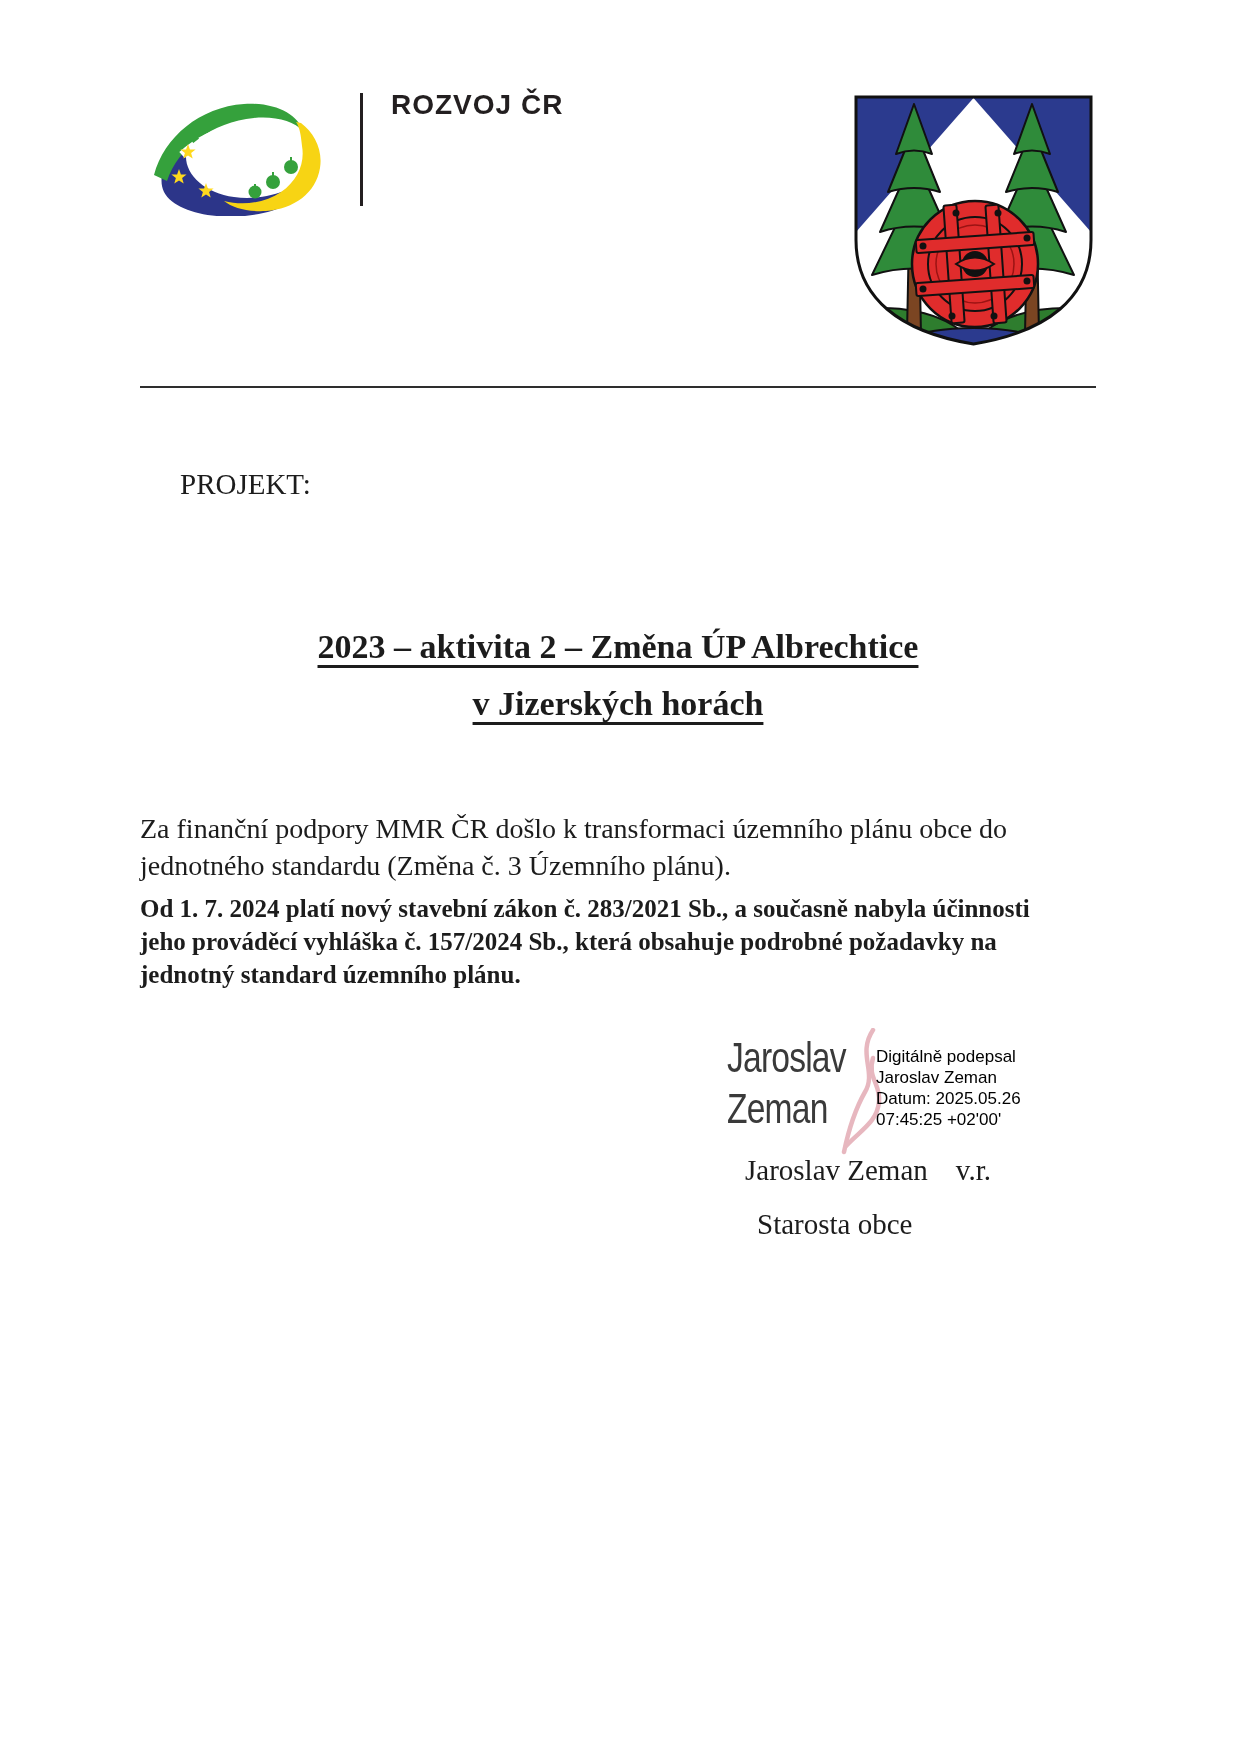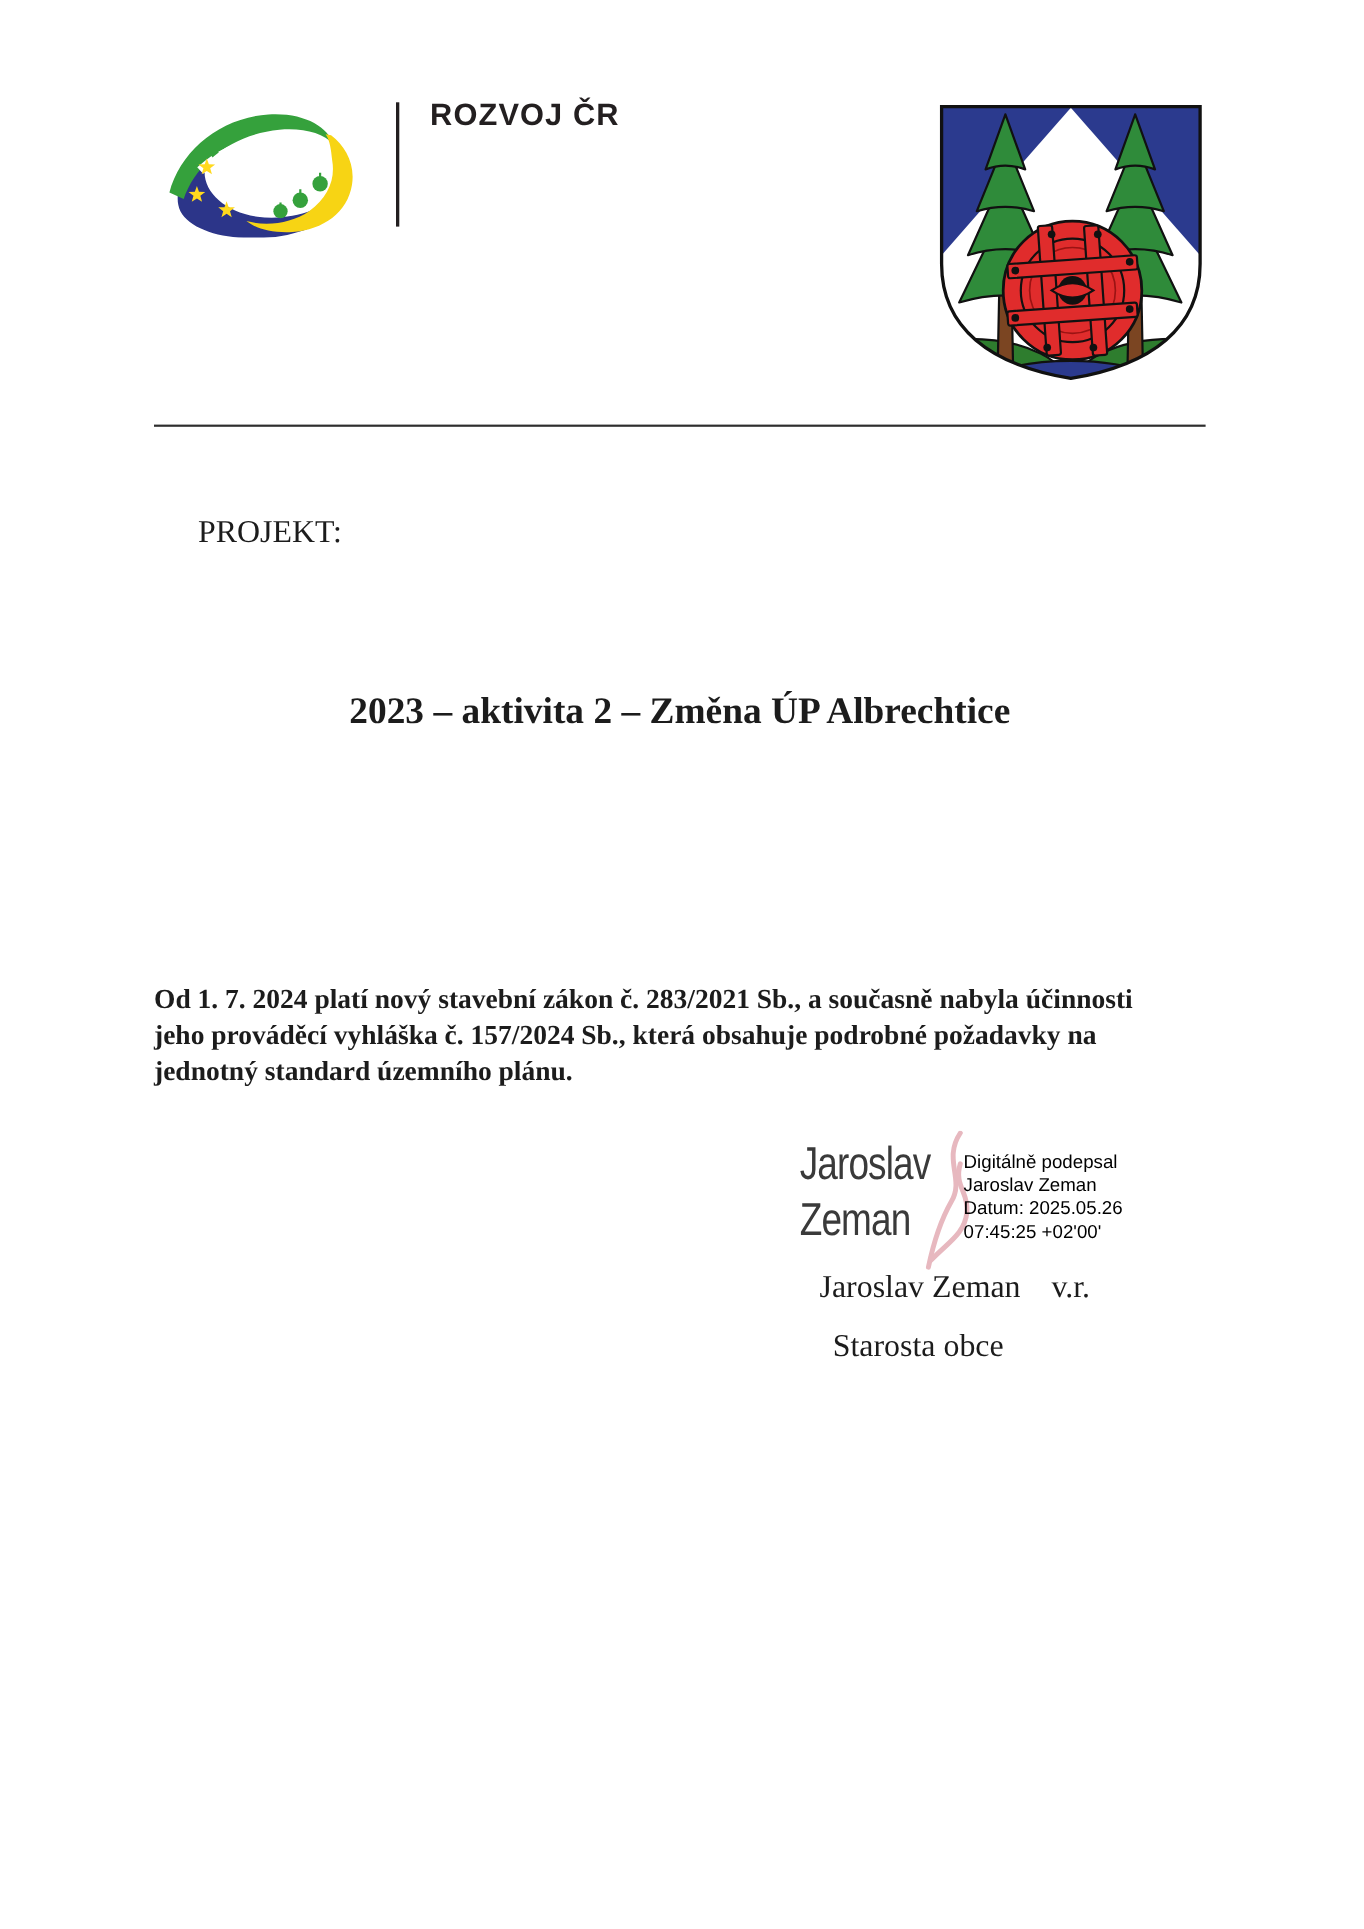--- a/index.html
+++ b/index.html
@@ -36,20 +36,21 @@
   .project-label { left: 140px; top: 468px; font-size: 29px; margin-left: 40px; }
 
   .doc-title {
     left: 140px; top: 618px; width: 956px;
     text-align: center;
     font-size: 34px;
     font-weight: bold;
     line-height: 57px;
   }
   .doc-title .u {
+    text-decoration: underline;
     text-decoration-thickness: 3px;
     text-underline-offset: 7px;
   }
 
   .para1 { left: 140px; top: 810px; width: 920px; font-size: 28px; line-height: 37px; }
   .para2 { left: 140px; top: 892px; width: 920px; font-size: 25px; line-height: 33px; font-weight: bold; }
 
   
   .sig-big {
     left: 727px; top: 1032px;
@@ -174,22 +175,24 @@
     </g>
     <path d="M5,5 H240 V148 C240,206 196,240 122.5,252 C49,240 5,206 5,148 Z" fill="none" stroke="#111" stroke-width="3"></path>
   </svg>
 
   <div class="abs separator"></div>
 
   <div class="abs project-label">PROJEKT:</div>
 
   <h1 class="abs doc-title">
     <div><span class="u">2023 – aktivita 2 – Změna ÚP Albrechtice</span></div>
+    <div><span class="u">v Jizerských horách</span></div>
   </h1>
 
+  <p class="abs para1">Za finanční podpory MMR ČR došlo k transformaci územního plánu obce do jednotného standardu (Změna č. 3 Územního plánu).</p>
 
   <p class="abs para2">Od 1. 7. 2024 platí nový stavební zákon č. 283/2021 Sb., a současně nabyla účinnosti jeho prováděcí vyhláška č. 157/2024 Sb., která obsahuje podrobné požadavky na jednotný standard územního plánu.</p>
 
   <div class="abs sig-big">
     <div>Jaroslav</div>
     <div>Zeman</div>
   </div>
 
   <svg class="abs sig-swirl" viewBox="0 0 44 128" xmlns="http://www.w3.org/2000/svg">
     <g fill="none" stroke="#dfa0aa" stroke-width="4.5" stroke-linecap="round" opacity="0.75">

